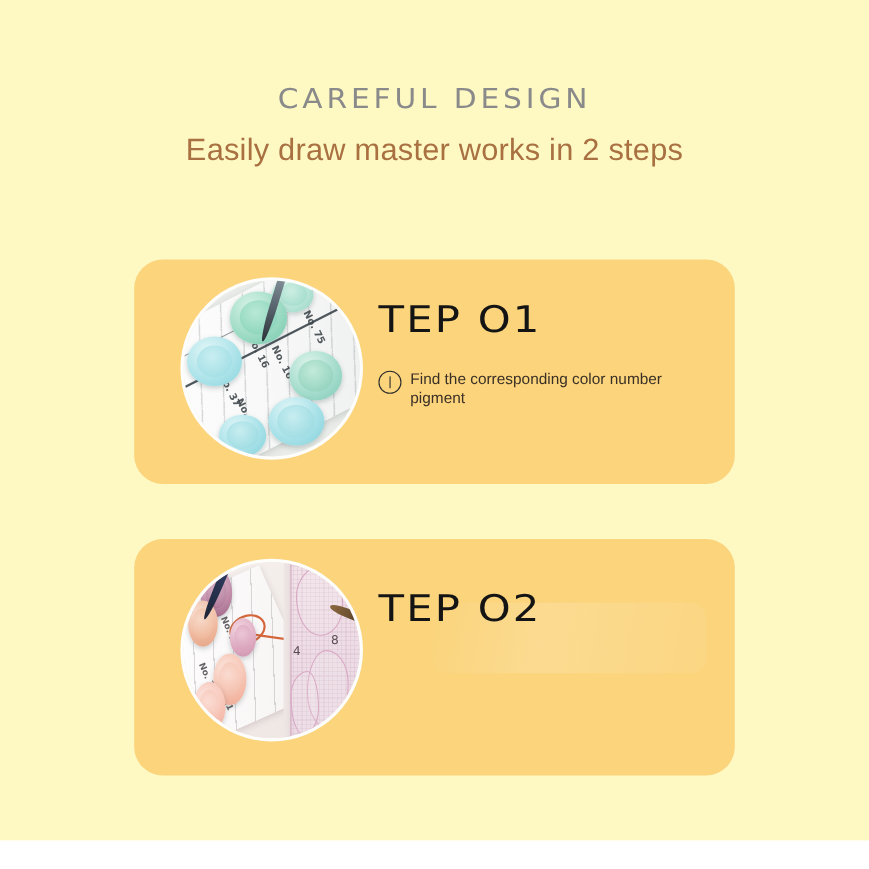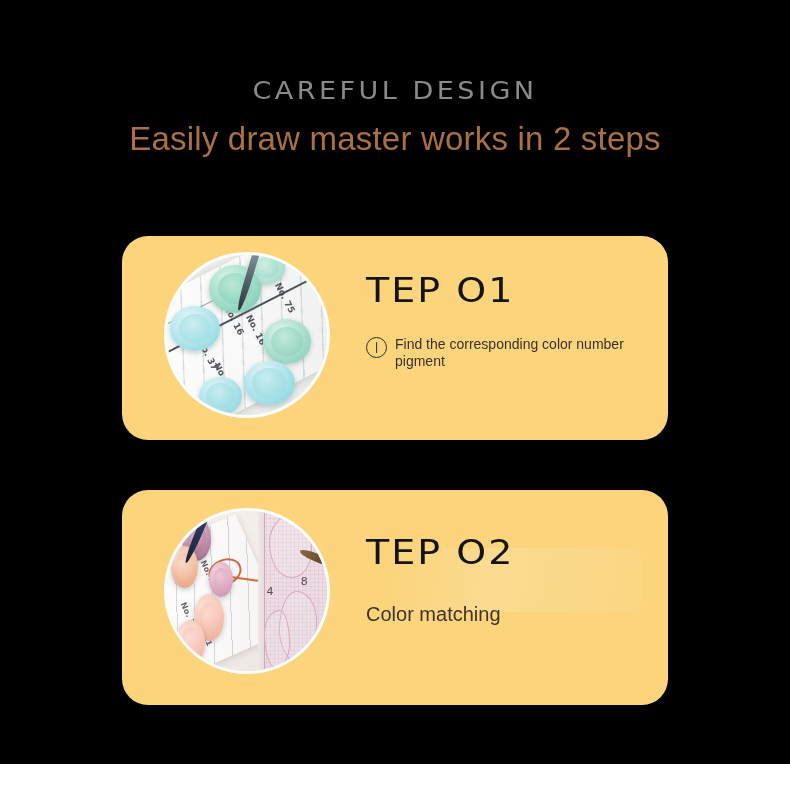--- a/index.html
+++ b/index.html
@@ -10,21 +10,21 @@
     background: #ffffff;
     font-family: "Liberation Sans", sans-serif;
     overflow: hidden;
     position: relative;
   }
 
   .page {
     width: 790px;
     height: 764px;
     position: relative;
-    background: #000000;
+    background: #fef9c3;
   }
 
   
   .header {
     position: absolute;
     top: 0; left: 0;
     width: 790px;
     text-align: center;
   }
 
@@ -35,21 +35,21 @@
     color: #8a8a8a;
     font-weight: 400;
     font-family: "DejaVu Sans", sans-serif;
     line-height: 1.1;
     white-space: nowrap;
     transform: scaleY(0.92);
   }
 
   .headline {
     margin-top: 14px;
-    font-size: 33px;
+    font-size: 28px;
     color: #a97142;
     font-weight: 400;
     letter-spacing: 0.2px;
     line-height: 1.15;
     white-space: nowrap;
   }
 
   
   .card {
     position: absolute;
@@ -299,21 +299,21 @@
   }
   .b1 { left: 16%; top: 2%;  width: 62%; height: 40%; }
   .b2 { left: 30%; top: 50%; width: 55%; height: 46%;
         border-radius: 46% 54% 38% 62% / 52% 40% 60% 48%; }
   .b3 { left: 8%;  top: 62%; width: 38%; height: 36%;
         border-radius: 60% 40% 55% 45% / 40% 58% 42% 60%; }
 
   
   .card-text {
     position: absolute;
-    left: 244px;
+    left: 222px;
     right: 24px;
   }
   .card-1 .card-text { top: 38px; }
   .card-2 .card-text { top: 46px; }
 
   .step-title {
     font-family: "DejaVu Sans", sans-serif;
     font-size: 38px;
     font-weight: 400;
     letter-spacing: 2px;
@@ -445,17 +445,16 @@
           <div class="canvas-num num-10">8</div>
 
           <div class="brush3"></div>
         </div>
       </div>
     </div>
 
     <div class="card-text">
       <div class="step-title">TEP O2</div>
 
-      <div class="desc-plain">Color matching</div>
     </div>
   </div>
 
 </div>
 
 </body></html>

